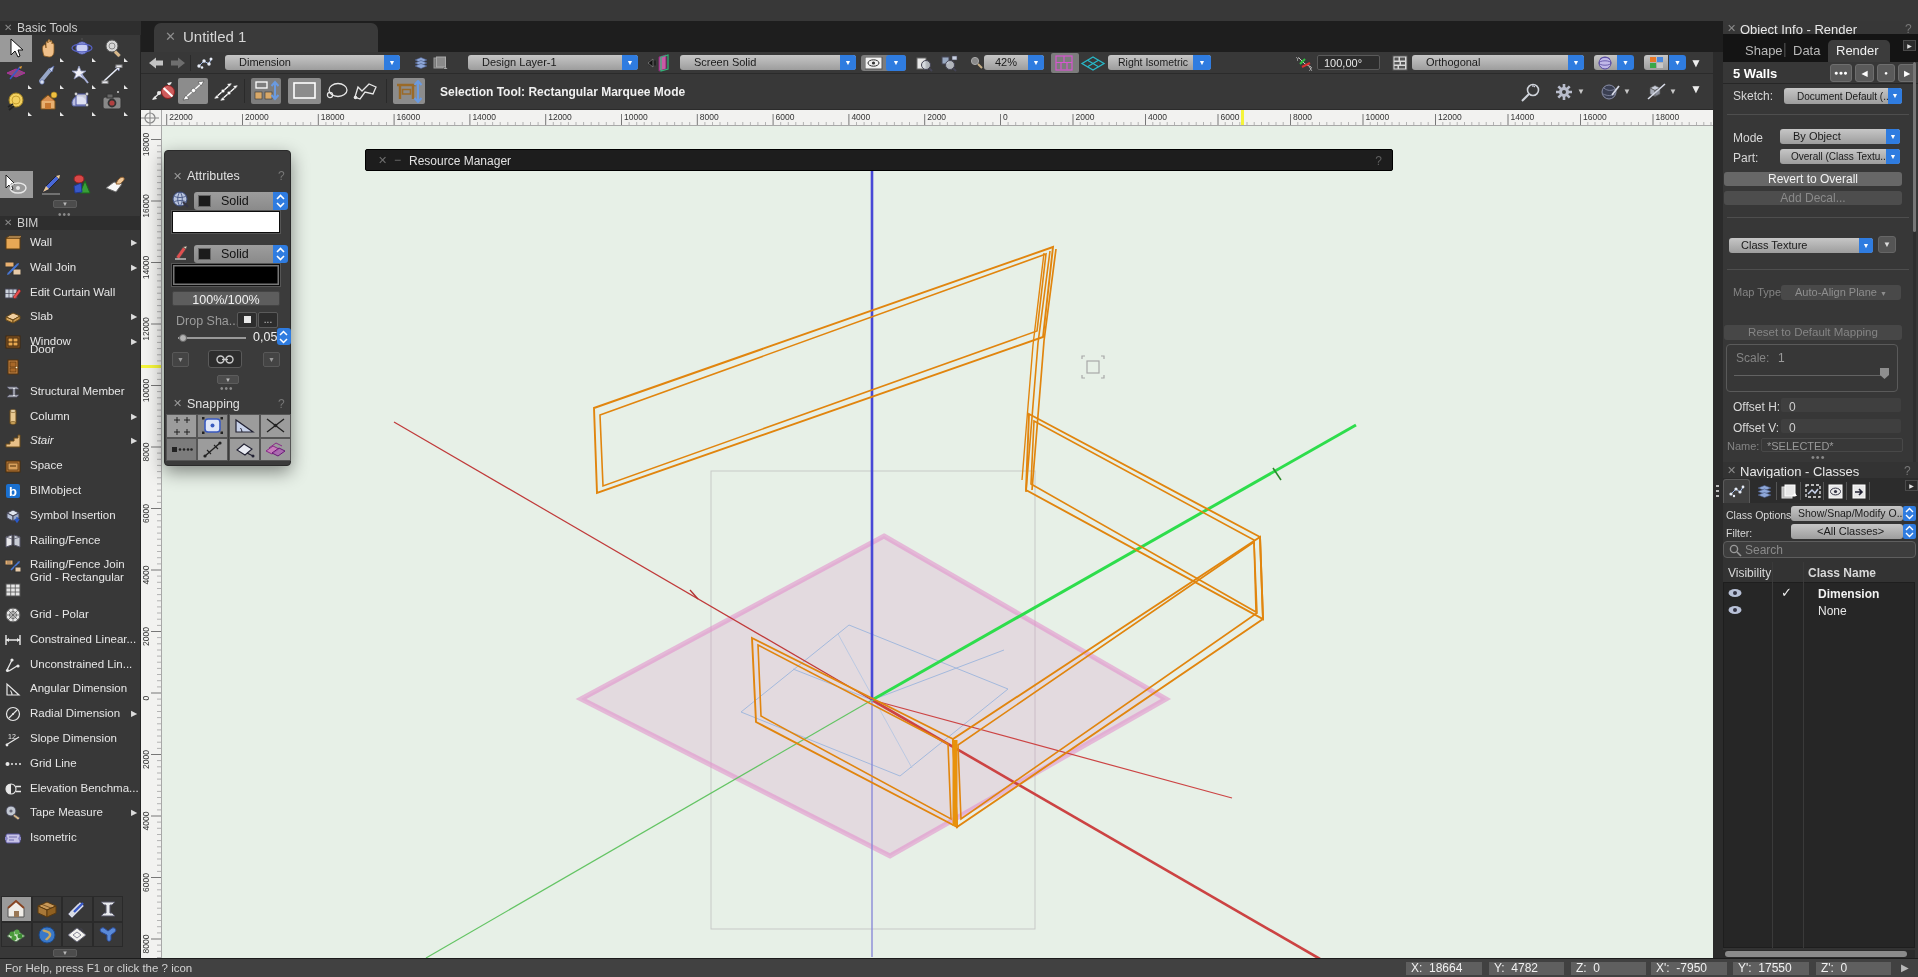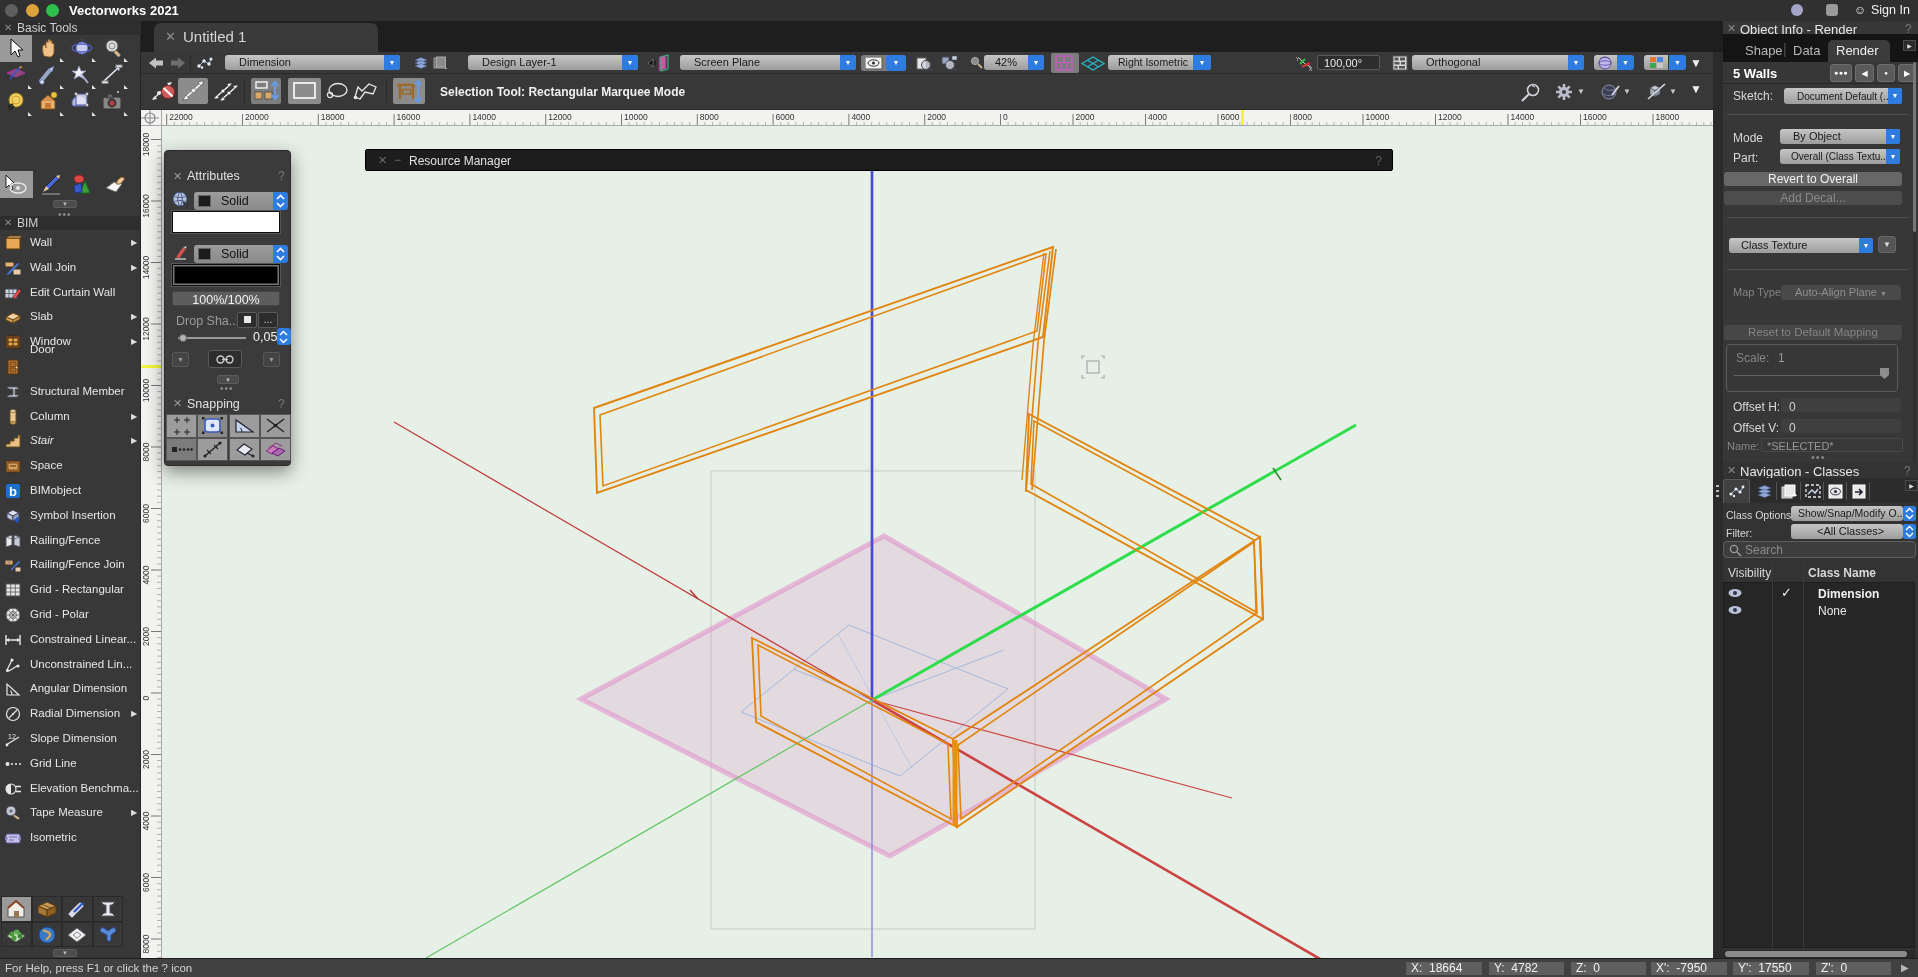--- a/index.html
+++ b/index.html
@@ -46,30 +46,20 @@
   .rlbl { position:absolute; color:#d8d8d8; font-size:12px; white-space:nowrap; }
   .rdim { position:absolute; color:#848484; font-size:12px; white-space:nowrap; }
   .rbtn { position:absolute; border-radius:3px; font-size:12px; text-align:center; }
   
   #statusbar { left:0; top:958px; width:1918px; height:19px; background:#414141; border-top:1px solid #1c1c1c; }
   .sbox { position:absolute; top:3px; height:13px; background:#5f5f5f; color:#f0f0f0; font-size:12px; padding-left:5px; line-height:13px; }
 </style>
 </head>
 <body>
 <div id="root">
-  <div id="menubar" class="abs">
-    <span class="tl" style="left:5px;background:#5f5f5f;"></span>
-    <span class="tl" style="left:26px;background:#dca33c;"></span>
-    <span class="tl" style="left:46px;background:#2fc14e;"></span>
-    <span id="appname">Vectorworks 2021</span>
-    <span style="position:absolute;left:1791px;top:4px;width:12px;height:12px;border-radius:50%;background:#b9b9e2;opacity:0.85;"></span>
-    <span style="position:absolute;left:1826px;top:4px;width:12px;height:12px;border-radius:3px;background:#9a9a9a;"></span>
-    <span style="position:absolute;left:1854px;top:3px;color:#e8e8e8;font-size:12px;">☺</span>
-    <span style="position:absolute;left:1871px;top:3px;color:#f2f2f2;font-size:12.5px;">Sign In</span>
-  </div>
   <div id="lpal" class="abs">
     <div class="palhdr" style="top:0px;">
         <span class="x">✕</span>
         <span class="t">Basic Tools</span>
       </div>
 
     <div class="cell sel" style="left:0px;top:14px;width:32px;height:27px;"></div>
     <svg class="abs" style="left:0;top:14px;" width="141" height="82">
 
       <g transform="translate(8,3)">
@@ -267,21 +257,21 @@
           <path d="M2 4 h4 M2 6 h4" stroke="#555" stroke-width="0.6"></path>
           <path d="M6 13 L13 6" stroke="#4878d8" stroke-width="1.6"></path>
           <path d="M12 5 l3 -1 -1 3 Z" fill="#4878d8"></path>
           <rect x="10" y="10" width="6" height="5" fill="#e8cba8" stroke="#333"></rect>
         </svg>
     <span class="trow" style="top:537px;">Railing/Fence Join</span>
     <svg class="ticon" style="top:561px;" width="16" height="16">
           <rect x="1" y="2" width="14" height="12" fill="#e6e6e6" stroke="#555"></rect>
           <path d="M5.7 2 v12 M10.3 2 v12 M1 6 h14 M1 10 h14" stroke="#555" stroke-width="0.8"></path>
         </svg>
-    <span class="trow" style="top:562px;">Grid - Rectangular</span>
+    <span class="trow" style="top:550px;">Grid - Rectangular</span>
     <svg class="ticon" style="top:586px;" width="16" height="16">
           <circle cx="8" cy="8" r="7" fill="#e6e6e6" stroke="#555"></circle>
           <circle cx="8" cy="8" r="3.5" fill="none" stroke="#555" stroke-width="0.8"></circle>
           <path d="M1 8 h14 M8 1 v14 M3 3 l10 10 M13 3 l-10 10" stroke="#555" stroke-width="0.7"></path>
         </svg>
     <span class="trow" style="top:587px;">Grid - Polar</span>
     <svg class="ticon" style="top:611px;" width="16" height="16">
           <path d="M1 3 v10 M15 3 v10 M1 8 h14" stroke="#e8e8e8" stroke-width="1.4"></path>
           <path d="M1 8 l3 -2 v4 Z M15 8 l-3 -2 v4 Z" fill="#e8e8e8"></path>
         </svg>
@@ -435,21 +425,21 @@
         <span class="txt">Design Layer-1</span>
         <span class="chev">▼</span>
       </span>
     <svg class="abs" style="left:505px;top:2px;" width="26" height="18">
         <path d="M3 9 L10 9" stroke="#222" stroke-width="5"></path>
         <path d="M2 9 l5 -4 v8 Z" fill="#111" stroke="#888" stroke-width="0.7"></path>
         <path d="M13 3 L20 1 L20 15 L13 17 Z" fill="#e060b8" fill-opacity="0.85" stroke="#8a2a78"></path>
         <path d="M15 3 L22 1 L22 15 L15 17 Z" fill="none" stroke="#30b878" stroke-width="1.2"></path>
       </svg>
     <span class="dd" style="left:539px;top:3px;width:176px;">
-        <span class="txt">Screen Plane</span>
+        <span class="txt">Screen Solid</span>
         <span class="chev">▼</span>
       </span>
     <span style="position:absolute;left:720px;top:3px;width:45px;height:16px;background:#7c7c7c;border-radius:3px;"></span>
     <svg class="abs" style="left:724px;top:5px;" width="20" height="13">
         <rect x="0" y="0" width="17" height="12" fill="#f2f2f2" stroke="#555"></rect>
         <ellipse cx="8.5" cy="6" rx="5.5" ry="3.2" fill="none" stroke="#333"></ellipse>
         <circle cx="8.5" cy="6" r="1.6" fill="#333"></circle>
       </svg>
     <span style="position:absolute;left:745px;top:3px;width:20px;height:16px;background:#2f7ce0;border-radius:3px;color:#fff;font-size:7px;text-align:center;line-height:16px;">▼</span>
     <svg class="abs" style="left:775px;top:3px;" width="17" height="17">

